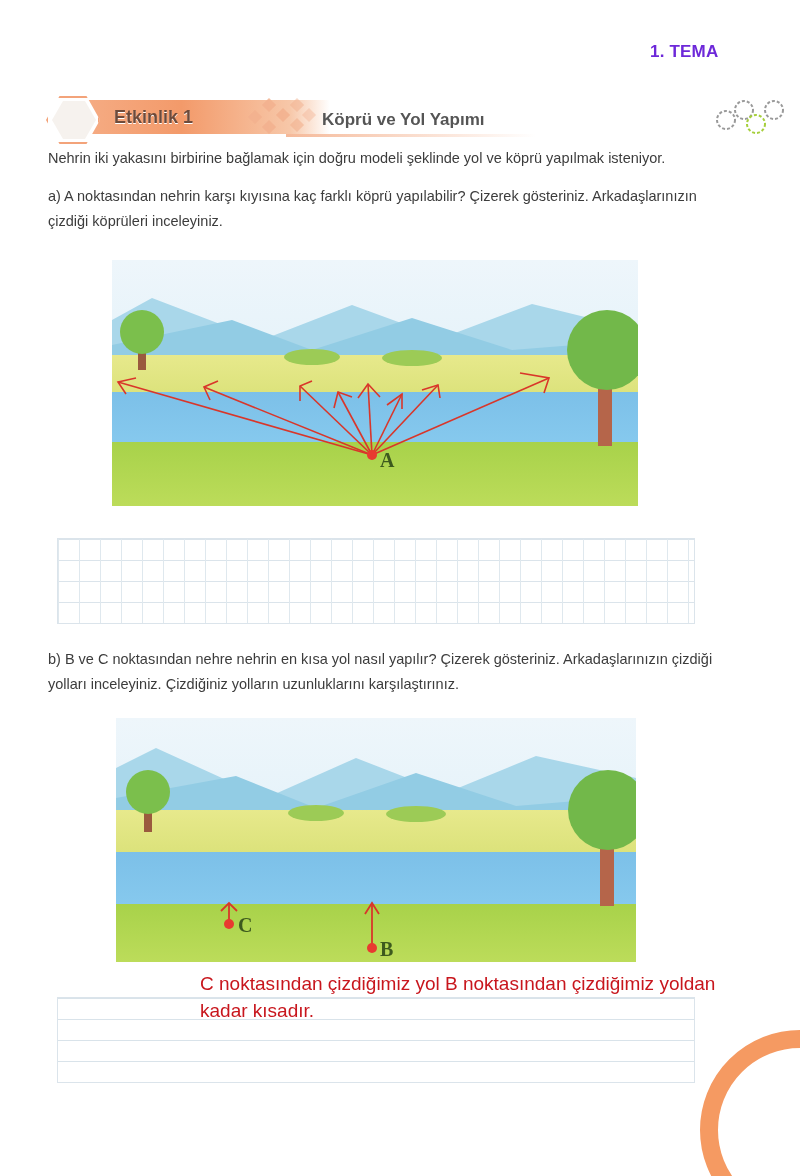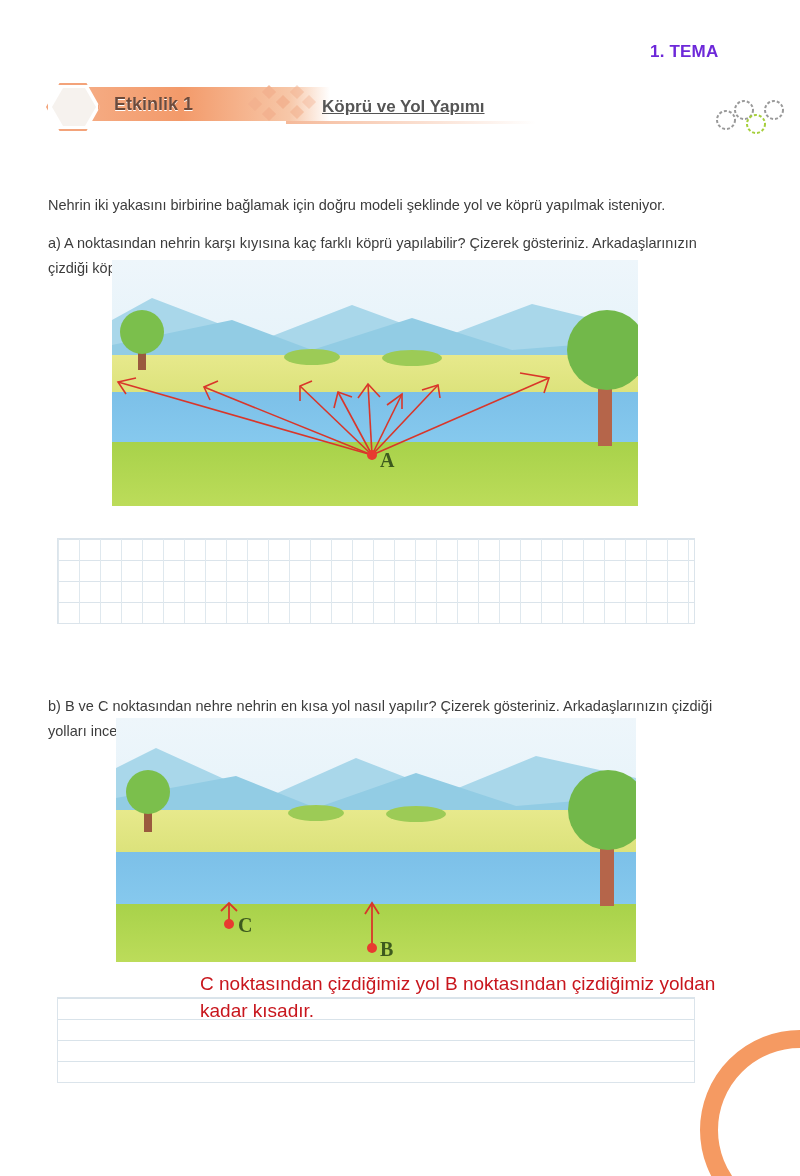--- a/index.html
+++ b/index.html
@@ -1,36 +1,36 @@
 <!DOCTYPE html>
 <html><head>
 <meta charset="utf-8">
 <style>
   html, body { margin:0; padding:0; }
   body { width:800px; height:1176px; background:#ffffff; position:relative; overflow:hidden;
          font-family:"Liberation Sans", sans-serif; color:#3a3a3a; }
   .abs { position:absolute; }
   .theme { left:650px; top:42px; font-size:17px; font-weight:bold; color:#6d28d9; letter-spacing:0.2px; }
-  .banner { left:46px; top:83px; width:520px; height:44px;text-align:center; }
+  .banner { left:46px; top:96px; width:520px; height:44px;text-align:center; }
   .banner-strip { position:absolute; left:14px; top:4px; width:270px; height:34px;
       background:linear-gradient(90deg,#f6b08a 0%,#f39a6a 45%,#f7c7a8 85%,rgba(255,255,255,0) 100%); }
   .banner-line { position:absolute; left:240px; top:38px; width:250px; height:3px;
       background:linear-gradient(90deg,#f5b999,rgba(255,255,255,0)); }
   .hex { position:absolute; left:0; top:0; width:50px; height:44px;
       background:#fff; border:2px solid #f3a37a;
       clip-path:polygon(25% 0,75% 0,100% 50%,75% 100%,25% 100%,0 50%); }
   .hex-inner { position:absolute; left:4px; top:3px; width:44px; height:38px;
       background:#f6f2ee; clip-path:polygon(25% 0,75% 0,100% 50%,75% 100%,25% 100%,0 50%); }
   .etk { position:absolute; left:68px; top:11px; font-size:18px; font-weight:bold; color:#6e4a3a;
       text-shadow:0 1px 0 #fff; }
   .diamonds { position:absolute; left:196px; top:0; width:70px; height:44px; }
   .diamonds span { position:absolute; width:10px; height:10px; background:#f2b08e; transform:rotate(45deg); opacity:.85; }
-  .act-title { position:absolute; left:276px; top:14px; font-size:17px; font-weight:bold; color:#555;text-decoration:underline; }
+  .act-title { position:absolute; left:276px; top:14px; font-size:17px; font-weight:bold; color:#555; }
   .gears { left:712px; top:96px; width:74px; height:40px; }
-  .para { left:48px; width:670px; font-size:14.5px; line-height:25px; color:#3c3c3c;margin-top:47px; }
+  .para { left:48px; width:670px; font-size:14.5px; line-height:25px; color:#3c3c3c; }
   .grid1 { left:57px; top:538px; width:636px; height:84px;
       background-image:
         linear-gradient(to right, #dfe8ee 1px, transparent 1px),
         linear-gradient(to bottom, #dbe4eb 1px, transparent 1px);
       background-size:21px 21px, 21px 21px; border:1px solid #dbe4eb; }
   .grid2 { left:57px; top:997px; width:636px; height:84px;
       background-image:linear-gradient(to bottom, #d9e3ea 1px, transparent 1px);
       background-size:100% 21px; border:1px solid #dbe4eb; }
   .answer { left:200px; top:970px; width:560px; font-size:19px; line-height:27px; color:#c8161d; }
   .arc { left:700px; top:1030px; width:200px; height:200px; border-radius:50%;

